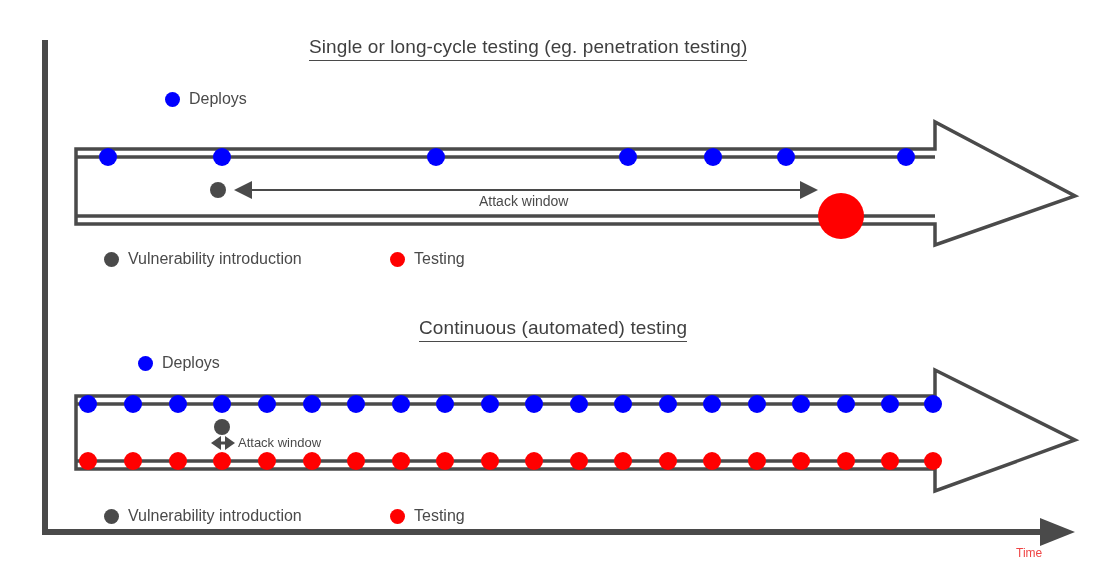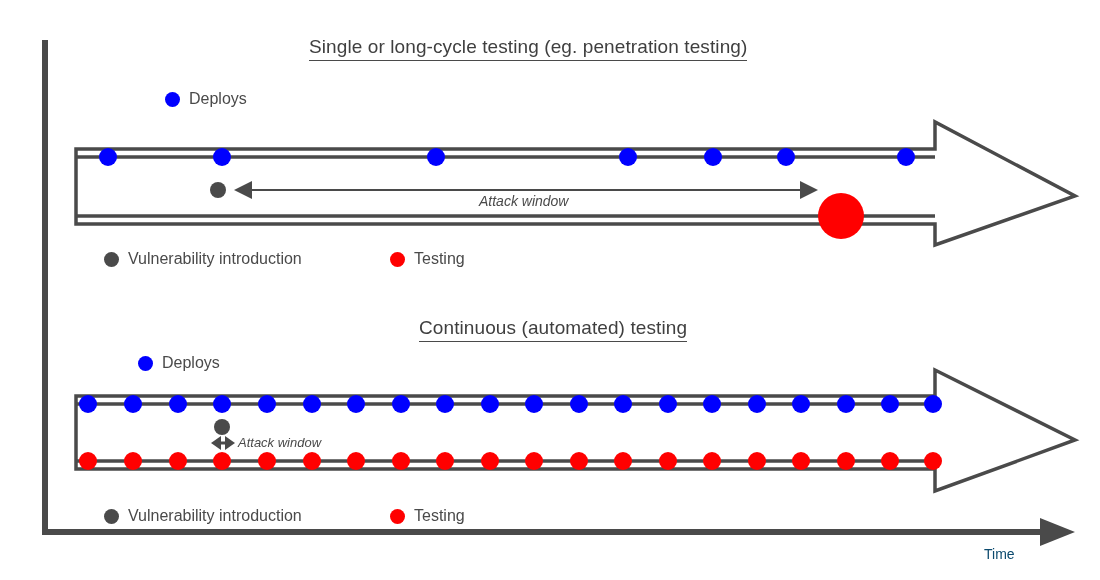--- a/index.html
+++ b/index.html
@@ -31,28 +31,28 @@
   }
   .lgd .sw{
     width:15px;height:15px;border-radius:50%;
     display:inline-block;flex:0 0 auto;
   }
   .lbl{
     position:absolute;
     font-size:14px;
     color:#4a4a4a;
     white-space:nowrap;
-    font-style:italic;
   }
   .lbl.sm{font-size:13px;}
   .axlbl{
     position:absolute;
-    font-size:14px;
-    color:#0c4a6e;
+    font-size:12px;
+    color:#ef4444;
     white-space:nowrap;
+    margin-left:32px;
   }
 </style>
 </head>
 <body>
 
 <div id="stage">
 
   <svg width="1100" height="580" viewBox="0 0 1100 580">
 
     <g>

